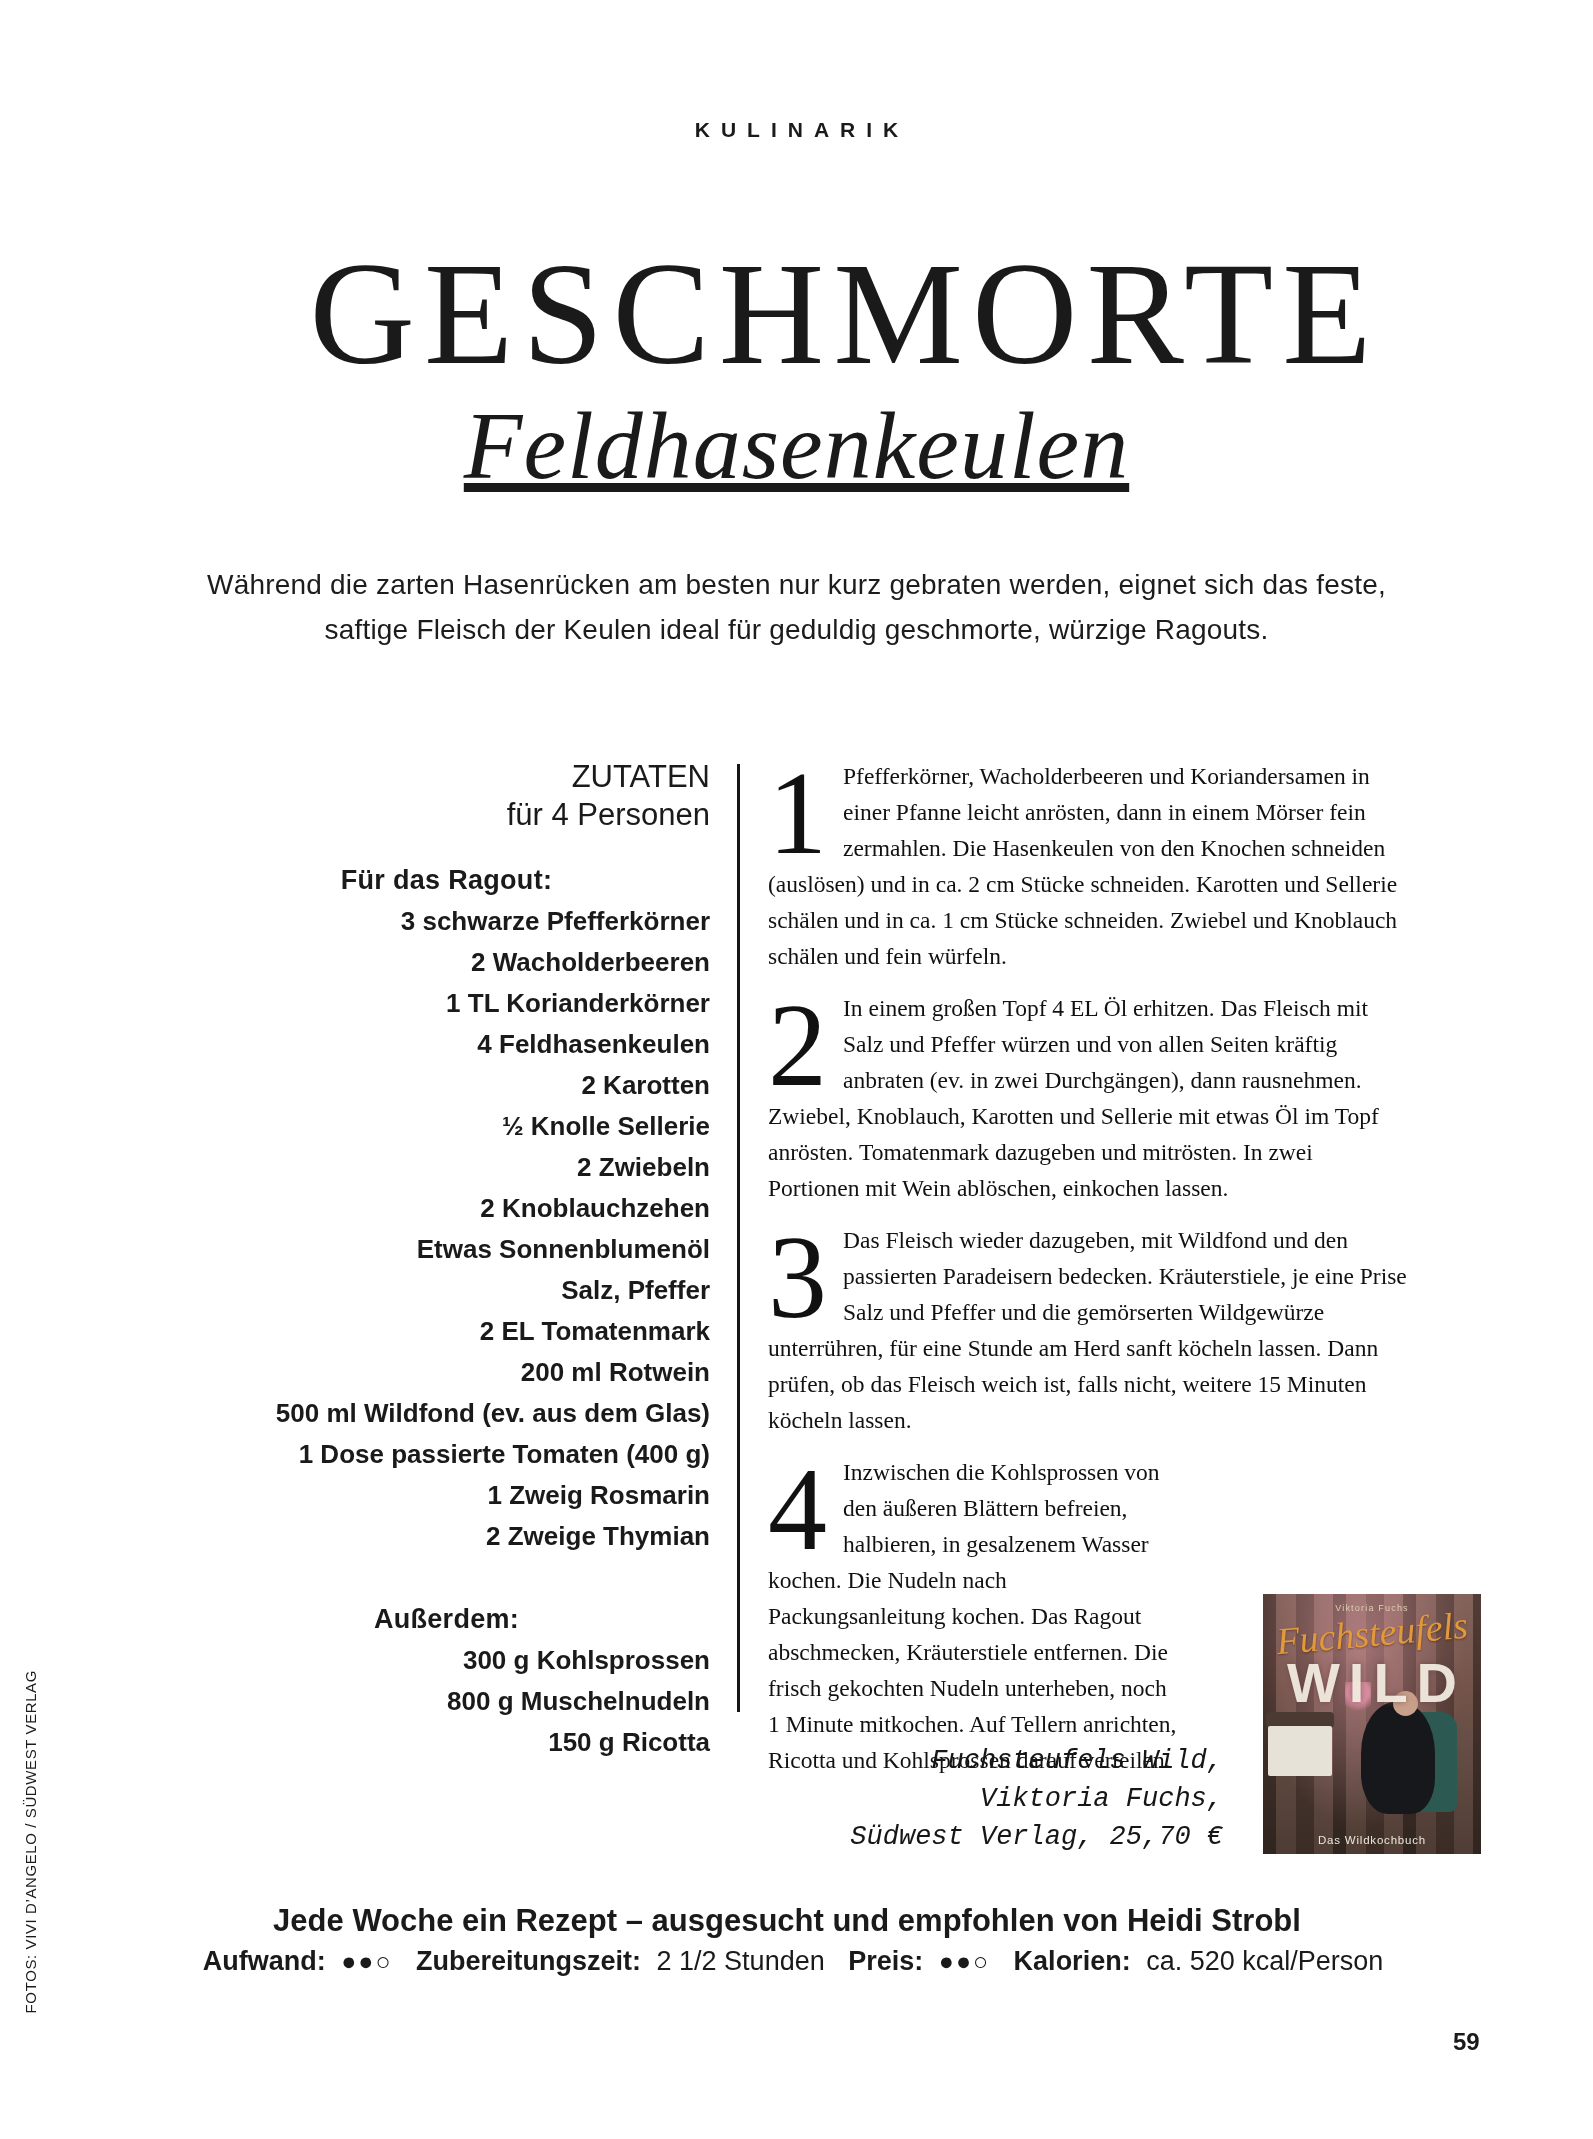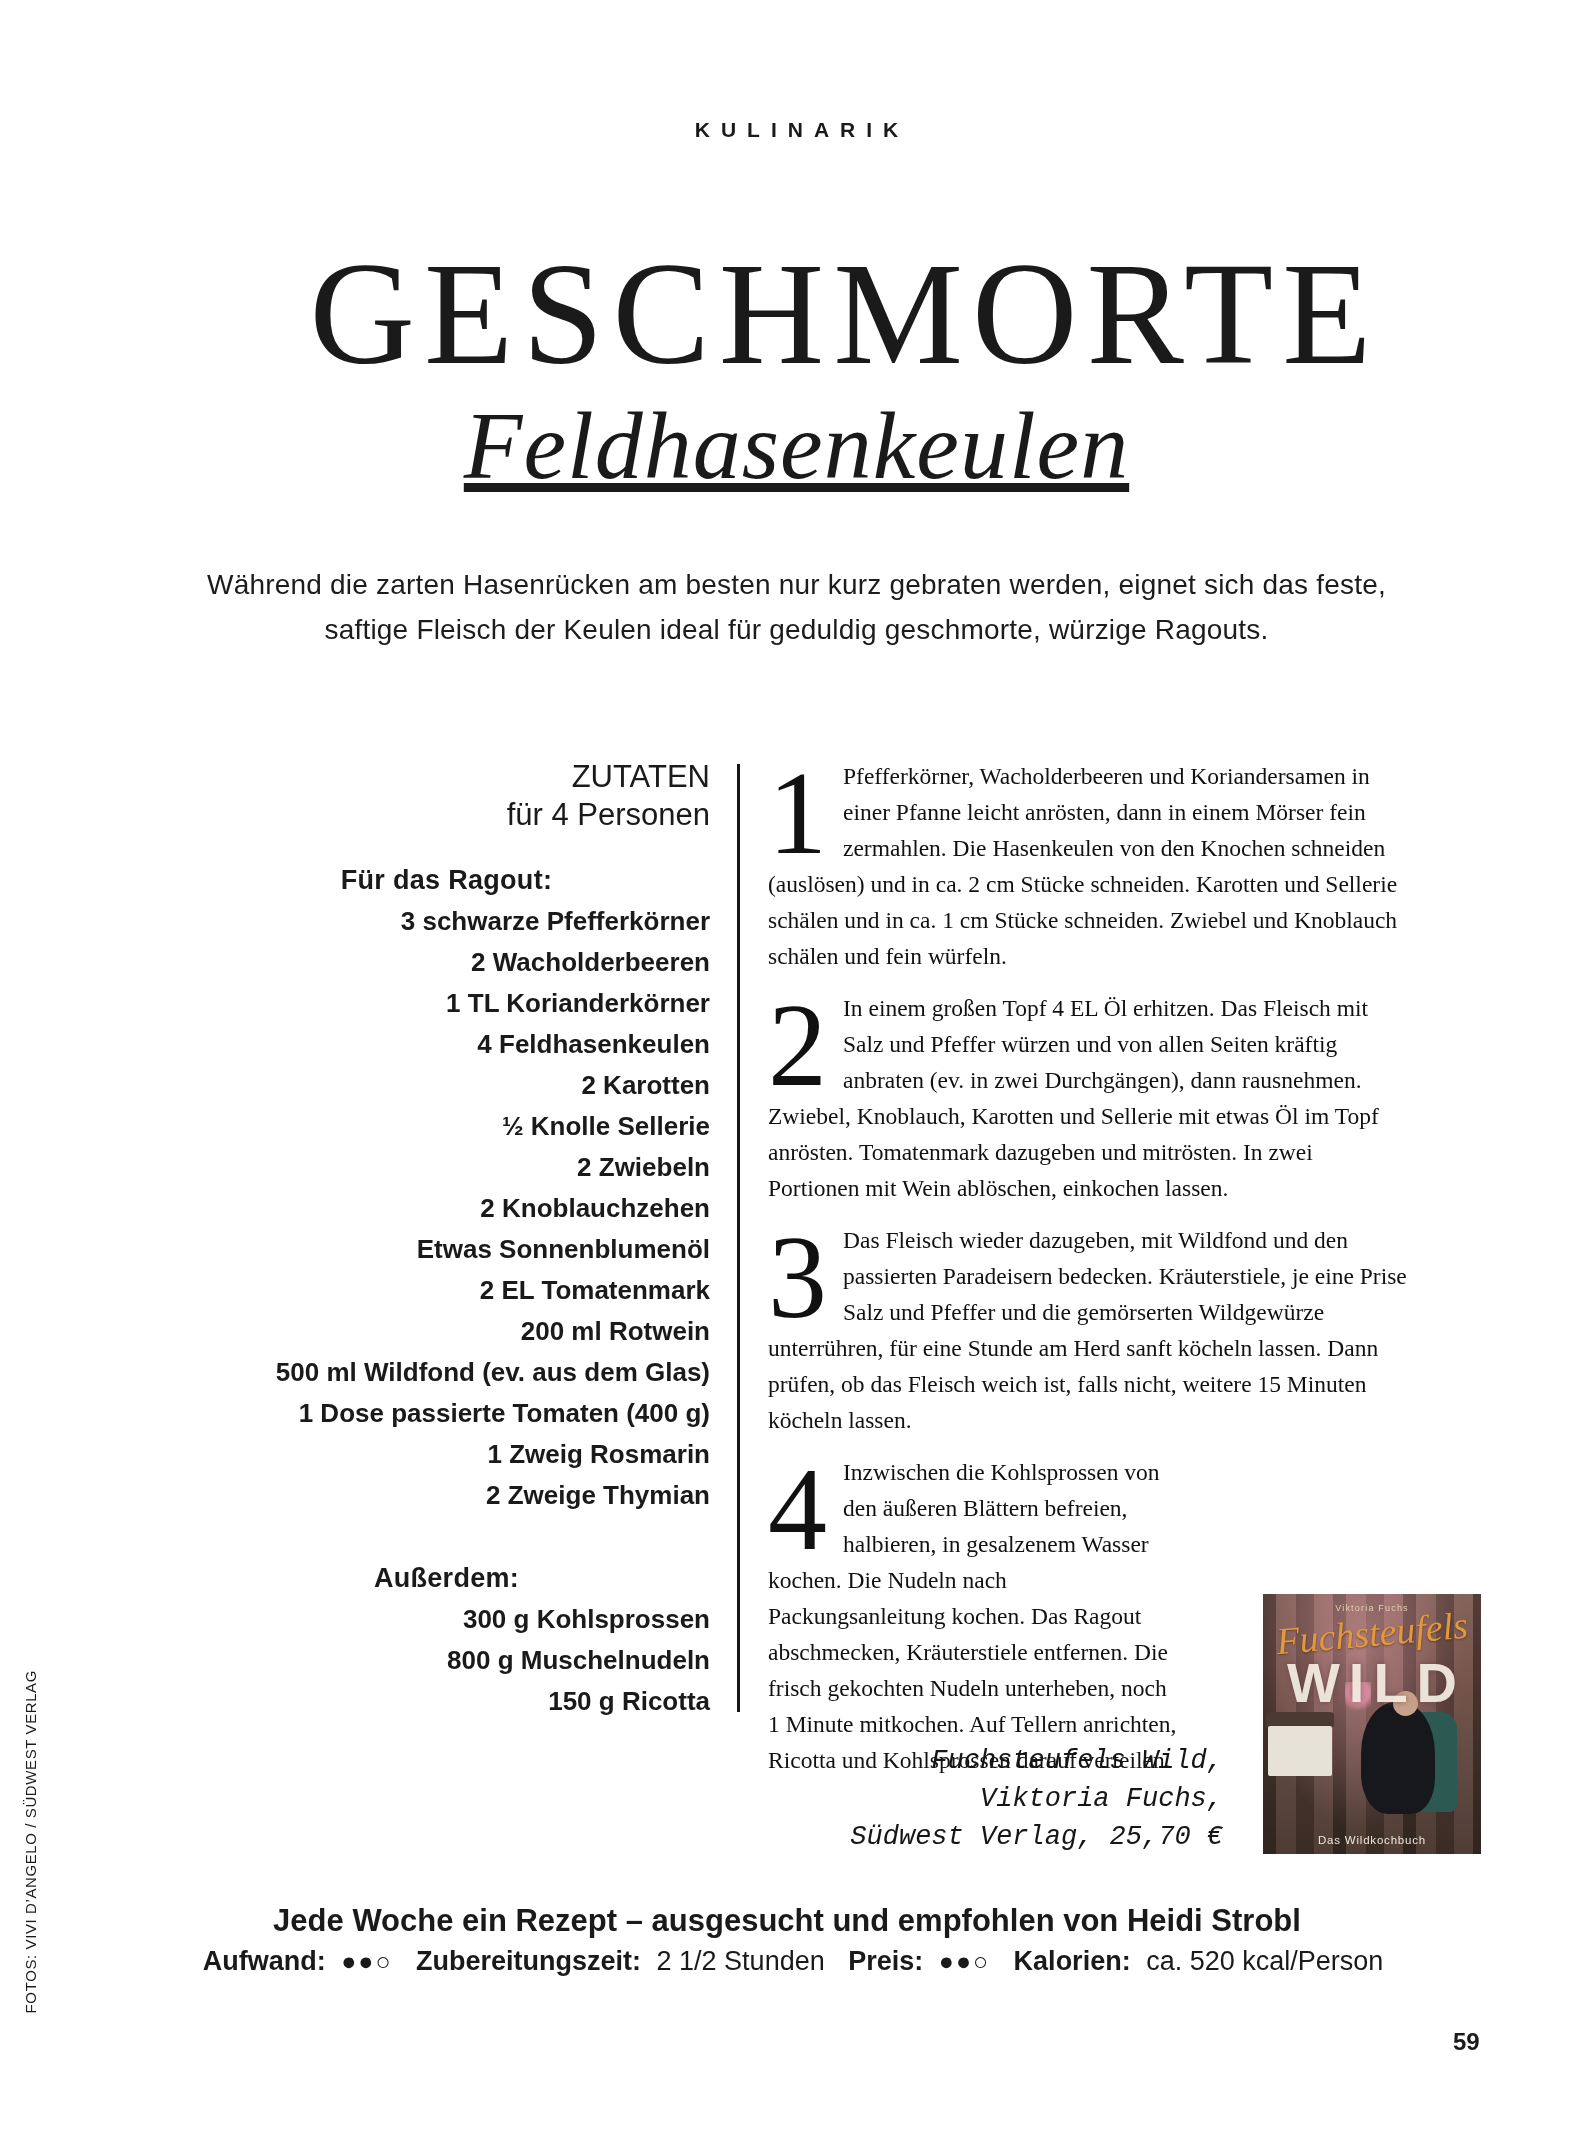--- a/index.html
+++ b/index.html
@@ -117,20 +117,21 @@
     <ul class="ing-group">
       <li>3 schwarze Pfefferkörner</li>
       <li>2 Wacholderbeeren</li>
       <li>1 TL Korianderkörner</li>
       <li>4 Feldhasenkeulen</li>
       <li>2 Karotten</li>
       <li>½ Knolle Sellerie</li>
       <li>2 Zwiebeln</li>
       <li>2 Knoblauchzehen</li>
       <li>Etwas Sonnenblumenöl</li>
+      <li>Salz, Pfeffer</li>
       <li>2 EL Tomatenmark</li>
       <li>200 ml Rotwein</li>
       <li>500 ml Wildfond (ev. aus dem Glas)</li>
       <li>1 Dose passierte Tomaten (400 g)</li>
       <li>1 Zweig Rosmarin</li>
       <li>2 Zweige Thymian</li>
     </ul>
     <div class="ing-group-title group-gap">Außerdem:</div>
     <ul class="ing-group">
       <li>300 g Kohlsprossen</li>

